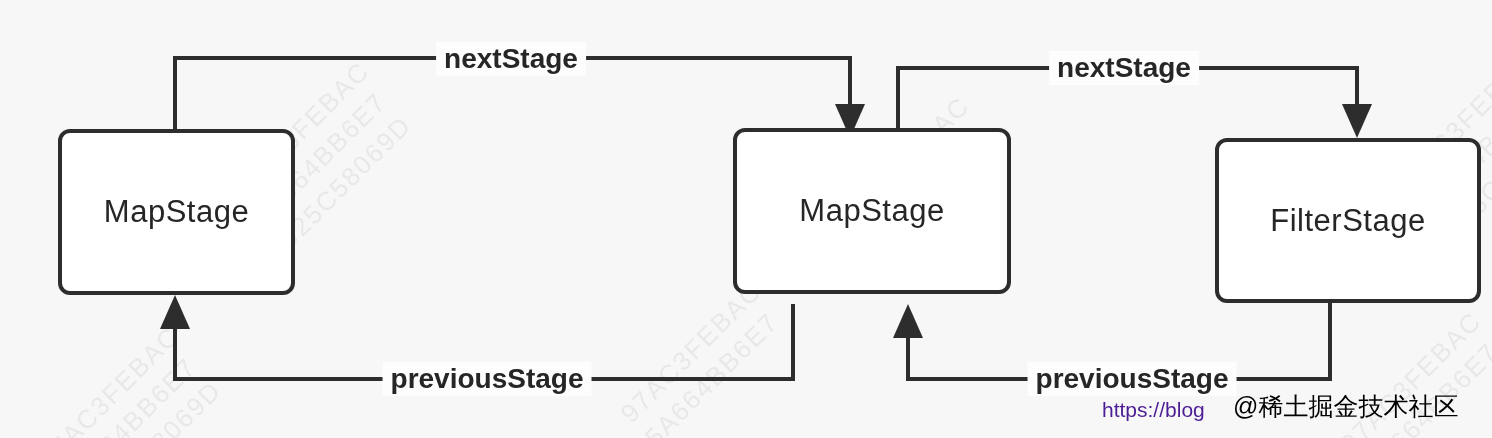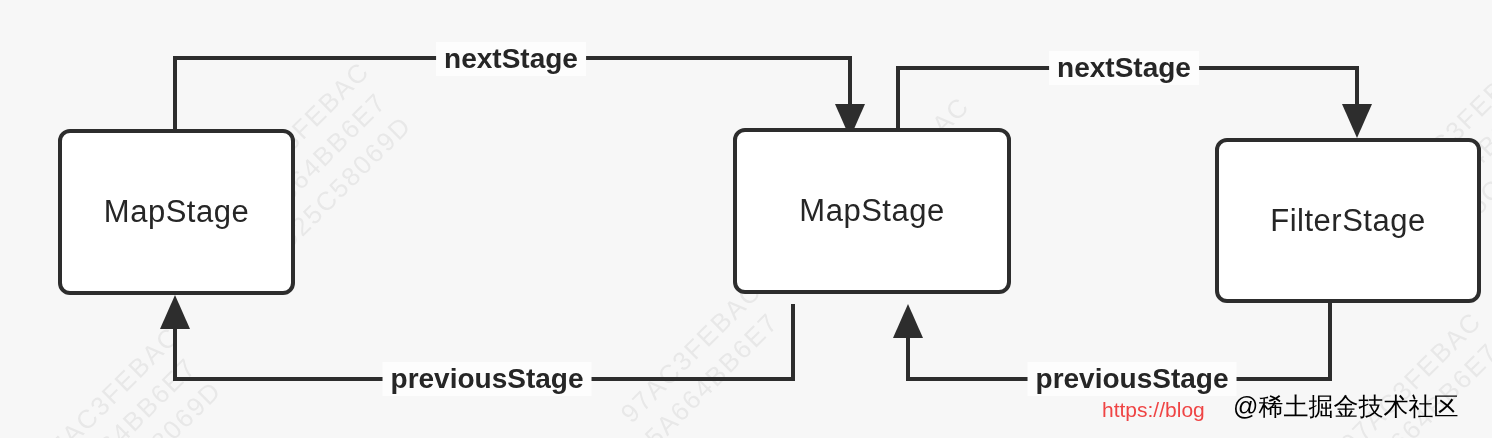--- a/index.html
+++ b/index.html
@@ -58,21 +58,21 @@
     opacity:0.55;
     font-size:26px;
     letter-spacing:2px;
     line-height:34px;
     white-space:nowrap;
     pointer-events:none;
   }
   
   .wm-url{
     position:absolute;
-    color:#ef4444;
+    color:#4c1d95;
     font-size:21px;
     white-space:nowrap;
     pointer-events:none;
   }
   .wm-community{
     position:absolute;
     color:#000000;
     font-size:25px;
     white-space:nowrap;
   }

